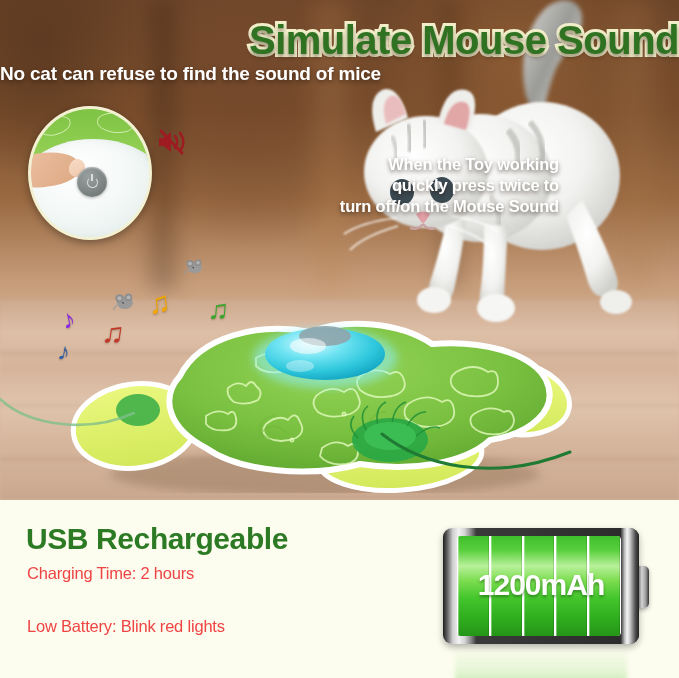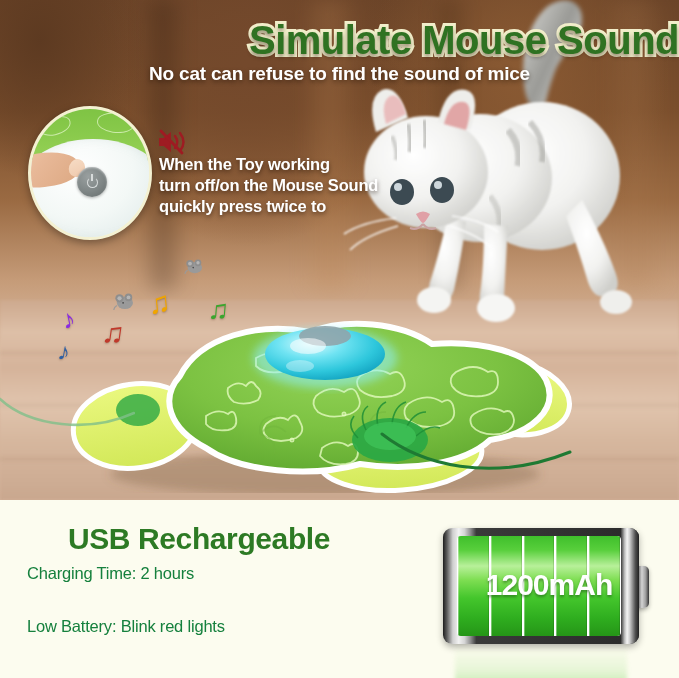--- a/index.html
+++ b/index.html
@@ -39,21 +39,20 @@
     position:absolute; left:0; top:18px; width:679px;
     text-align:right;
     font-size:40px; font-weight:bold; letter-spacing:-0.5px;
     color:#2f7222;
     -webkit-text-stroke:6px #f2efcb;
     paint-order:stroke fill;
     text-shadow:0 3px 4px rgba(30,15,5,.45);
   }
   .subtitle {
     position:absolute; left:0; top:63px; width:679px;
-    text-align:center;
     font-size:19px; font-weight:bold; color:#ffffff;
     letter-spacing:-0.2px;
     text-shadow:0 2px 4px rgba(30,15,5,.5);
   }
 
   
   .inset-circle {
     position:absolute; left:28px; top:106px; width:124px; height:134px;
     border-radius:50%;
     border:3px solid #f4f1d2;
@@ -108,20 +107,21 @@
 
   
   .mute-icon { position:absolute; left:157px; top:128px; width:32px; height:28px; }
 
   
   .instructions {
     position:absolute; left:159px; top:154px; width:400px;
     color:#ffffff; font-size:16.5px; font-weight:bold; line-height:21px;
     letter-spacing:-0.2px;
     text-shadow:0 2px 4px rgba(30,15,5,.55);
+    text-align:right;
   }
 
   
   .kitten { position:absolute; left:330px; top:0px; width:349px; height:330px; }
 
   
   .note { position:absolute; font-size:22px; font-weight:bold; line-height:1; }
   .mouse-ico { position:absolute; }
 
   
@@ -133,25 +133,24 @@
 
   
   .bottom-panel {
     position:absolute; left:0; top:500px; width:679px; height:178px;
     background:#fcfcef;
   }
   .usb-title {
     position:absolute; left:26px; top:22px;
     font-size:30px; font-weight:bold; color:#2d7a24;
     letter-spacing:-0.4px;
-    margin-left:42px;
   }
   .usb-line1, .usb-line2 {
     position:absolute; left:27px;
-    font-size:16.5px; color:#15803d; letter-spacing:-0.2px;
+    font-size:16.5px; color:#ef4444; letter-spacing:-0.2px;
   }
   .usb-line1 { top:64px; }
   .usb-line2 { top:92px;margin-top:25px; }
 
   
   .battery-wrap { position:absolute; left:443px; top:528px; width:208px; height:120px; }
   .battery-body {
     position:absolute; left:0; top:0; width:196px; height:116px;
     border-radius:9px;
     background:linear-gradient(to right, #1d1d1d 0%, #5c5c5c 2%, #cfcfcf 5%, #f2f2f2 8%, #d5d5d5 11%, #8f8f8f 14%, #3a3a3a 17%, #2a2a2a 100%);
@@ -174,21 +173,21 @@
     background:linear-gradient(to bottom, #3fbf2b 0%, #58cf3c 14%, #b8f09a 30%, #7ede52 44%, #44c62c 62%, #2fae1f 82%, #259517 100%);
     box-shadow:inset 1px 0 0 rgba(255,255,255,.35), inset -1px 0 0 rgba(0,0,0,.12);
   }
   .battery-terminal {
     position:absolute; left:190px; top:38px; width:16px; height:42px;
     border-radius:0 5px 5px 0;
     background:linear-gradient(to right, #2c2c2c 0%, #6b6b6b 25%, #e0e0e0 55%, #9c9c9c 80%, #333 100%);
     box-shadow:0 2px 4px rgba(0,0,0,.3);
   }
   .battery-label {
-    position:absolute; left:8px; top:40px; width:196px;
+    position:absolute; left:0; top:40px; width:196px;
     text-align:center;
     font-size:30px; font-weight:bold; color:#ffffff;
     letter-spacing:-1px;
     text-shadow:0 2px 3px rgba(20,80,15,.55);
     z-index:5;
   }
   .battery-reflection {
     position:absolute; left:12px; top:118px; width:172px; height:44px;
     background:linear-gradient(to bottom, rgba(90,200,60,.40) 0%, rgba(140,220,110,.18) 45%, rgba(255,255,255,0) 100%);
     filter:blur(2px);
@@ -295,22 +294,22 @@
       <g fill="none" stroke="#9e1b22" stroke-width="2.4" stroke-linecap="round">
         <path d="M3,11 h4 l6,-5 v16 l-6,-5 h-4 z" fill="#9e1b22" stroke-width="1.8"></path>
         <path d="M18,8 q4.5,6 0,12"></path>
         <path d="M23,5 q7,9 0,18"></path>
         <path d="M4,3 L25,25" stroke-width="2.8"></path>
       </g>
     </svg>
 
     <div class="instructions">
       <div>When the Toy working</div>
+      <div>quickly press twice to</div>
       <div>turn off/on the Mouse Sound</div>
-      <div>quickly press twice to</div>
     </div>
 
     <div id="notes-layer">
         <span class="note" style="left: 62px; top: 306px; color: rgb(138, 43, 226); font-size: 26px; transform: rotate(-12deg); text-shadow: rgba(80, 50, 30, 0.35) 0px 1px 2px;">♪</span>
         <span class="note" style="left: 102px; top: 318px; color: rgb(192, 57, 43); font-size: 30px; transform: rotate(8deg); text-shadow: rgba(80, 50, 30, 0.35) 0px 1px 2px;">♫</span>
         <span class="note" style="left: 148px; top: 288px; color: rgb(240, 165, 0); font-size: 30px; transform: rotate(-6deg); text-shadow: rgba(80, 50, 30, 0.35) 0px 1px 2px;">♫</span>
         <span class="note" style="left: 208px; top: 296px; color: rgb(58, 166, 46); font-size: 28px; transform: rotate(5deg); text-shadow: rgba(80, 50, 30, 0.35) 0px 1px 2px;">♫</span>
         <span class="note" style="left: 58px; top: 340px; color: rgb(46, 95, 163); font-size: 24px; transform: rotate(10deg); text-shadow: rgba(80, 50, 30, 0.35) 0px 1px 2px;">♪</span>
         <svg viewBox="0 0 24 20" width="22" height="18" class="mouse-ico" style="left: 113px; top: 292px;">
           <ellipse cx="13" cy="12" rx="9" ry="7" fill="#9a9a9a"></ellipse>

